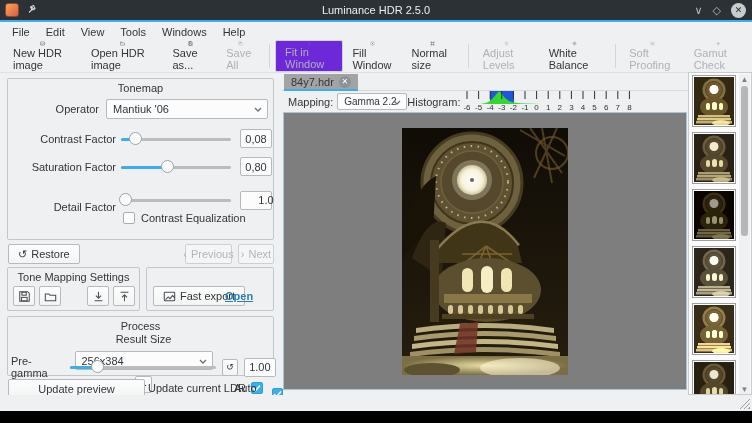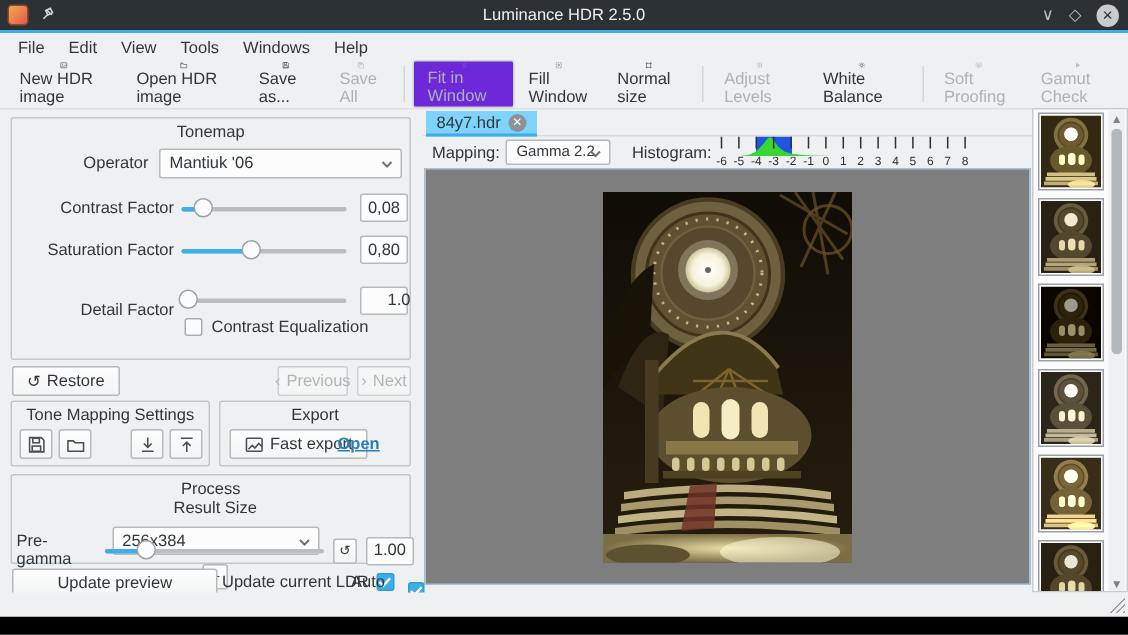--- a/index.html
+++ b/index.html
@@ -59,21 +59,21 @@
     background:#fcfcfc; border:1px solid #9ea3a7; }
   .checkbox { width:12px; height:12px; border:1px solid #a9adb0; border-radius:2px; background:#fcfcfc; }
   .checkbox.checked { background:#3daee9; border-color:#2f9dd8; display:flex; align-items:center; justify-content:center; }
   .checkbox.checked svg { width:9px; height:8px; }
   .link { color:#2980b9; text-decoration:underline; font-weight:bold; }
 
   
   .viewer { position:absolute; left:282px; top:74px; width:406px; height:321px; }
   .tabbar { position:absolute; left:0; top:0; width:100%; height:17px; border-bottom:1px solid #d8dadb; }
   .tab { position:absolute; left:2px; top:0; height:17px; display:flex; align-items:center; gap:5px;
-    padding:0 7px; border-bottom:2px solid #3daee9; background:#7dd3fc; }
+    padding:0 7px; border-bottom:2px solid #3daee9; background:#a3a3a3; }
   .tabclose { width:12px; height:12px; border-radius:50%; background:#8d9296; color:#fff;
     font-size:8px; display:flex; align-items:center; justify-content:center; }
   .ctrlrow { position:absolute; left:0; top:17px; width:100%; height:21px; display:flex; align-items:center; padding-left:6px; }
   .viewport { position:absolute; left:1px; top:38px; width:404px; height:278px;
     background:#7e7e7e; border:1px solid #a7c3d6; display:flex; align-items:center; justify-content:center; }
 
   
   .rightpanel { position:absolute; left:688px; top:72px; width:64px; height:323px;
     background:#fbfbfb; border:1px solid #c9cccf; overflow:hidden; }
   .thumbcol { position:absolute; left:3px; top:2px; display:flex; flex-direction:column; gap:5px; }
@@ -323,21 +323,20 @@
           </svg>
       </div>
       <div class="btn" style="position:absolute; left:105px; top:18px; width:22px; padding:0;">
         <svg viewBox="0 0 15 15">
             <path d="M7.5 13 v-7 M4.5 8.5 l3 -3 3 3 M3 2.5 h9"></path>
           </svg>
       </div>
     </div>
 
     <div class="groupbox" style="left:146px; top:193px; width:128px; height:44px;">
-      <div class="gtitle">Export</div>
       <div class="btn" style="position:absolute; left:6px; top:18px;">
         <svg viewBox="0 0 15 15">
             <rect x="1.5" y="2.5" width="12" height="10" rx="1"></rect>
             <path d="M3 11 l3 -3 2 2 3 -3.5 2.5 2.5"></path>
           </svg>
         <span>Fast export</span>
       </div>
       <span class="link" style="position:absolute; left:78px; top:22px;">Open</span>
     </div>
 
@@ -398,21 +397,21 @@
       </div>
     </div>
     <div class="ctrlrow">
       <span>Mapping:</span>
       <div class="combo" style="width:70px; height:17px; margin-left:4px; font-size:10px;">
         <span>Gamma 2.2</span>
         <svg class="chev" viewBox="0 0 8 5" style="top:6px;">
             <polyline points="1,1 4,4 7,1"></polyline>
           </svg>
       </div>
-      <span style="margin-left:14px;">Histogram:</span>
+      <span style="">Histogram:</span>
       <svg width="180" height="21" viewBox="0 0 180 21" style="margin-left:2px;">
         <rect x="28" y="0" width="24" height="13" fill="#1f55e0"></rect>
         <polygon points="18,13 24,12 28,10 32,6 36,1 38,0.5 40,3 43,7 47,10 52,11.5 58,12.2 64,12.6 72,12.8 78,13" fill="#37d631"></polygon>
         <g stroke="#2c3136" stroke-width="1">
           <line x1="5" y1="0" x2="5" y2="8"></line>
             <line x1="16.6" y1="0" x2="16.6" y2="8"></line>
           <line x1="28.2" y1="0" x2="28.2" y2="8"></line>
             <line x1="39.8" y1="0" x2="39.8" y2="8"></line>
           <line x1="51.4" y1="0" x2="51.4" y2="8"></line>
             <line x1="63" y1="0" x2="63" y2="8"></line>

